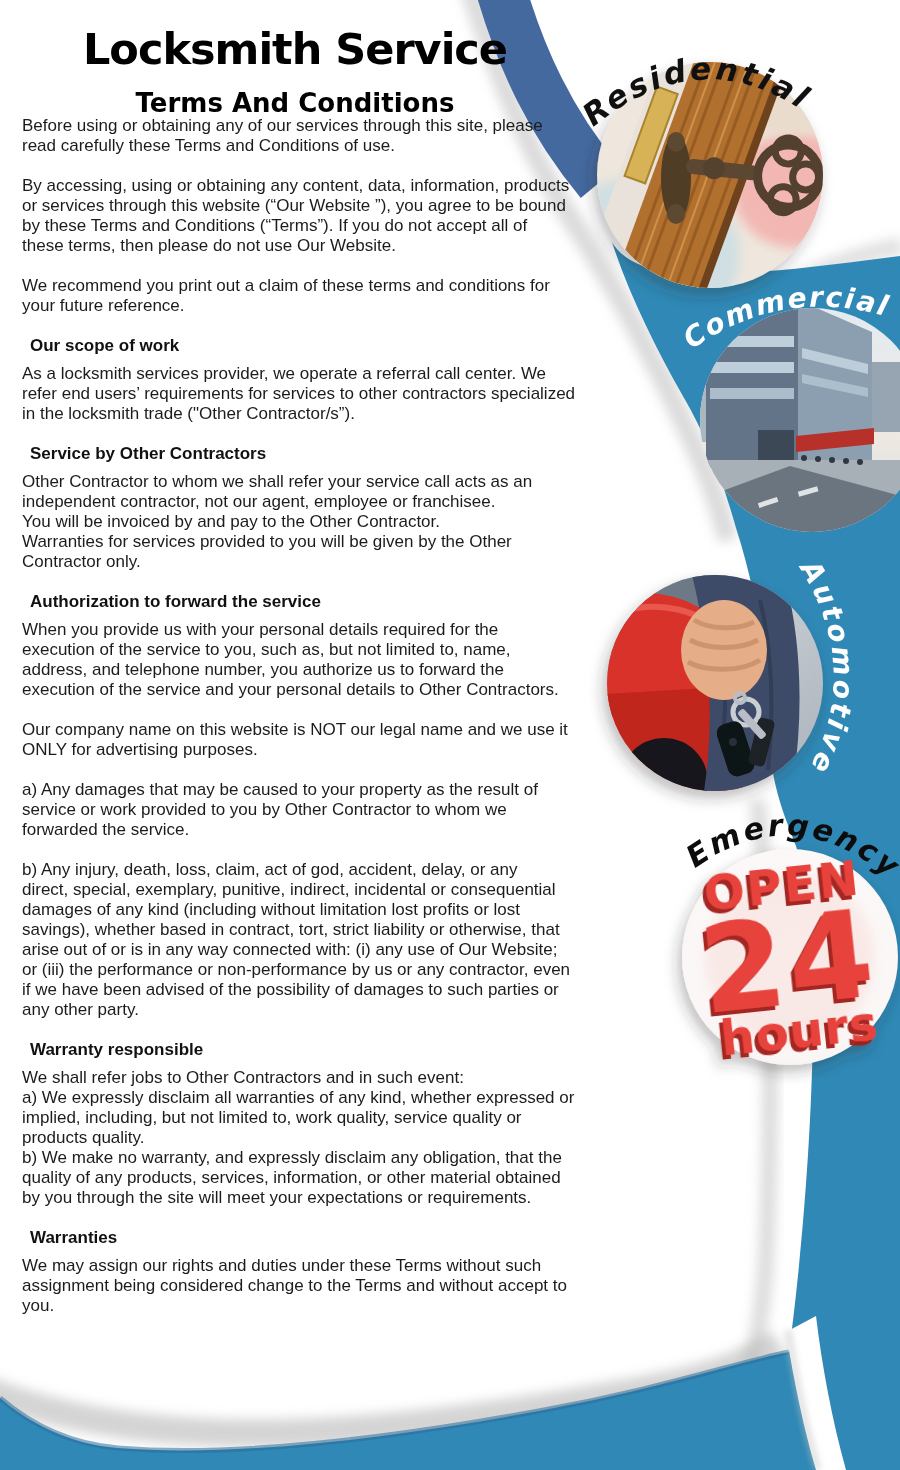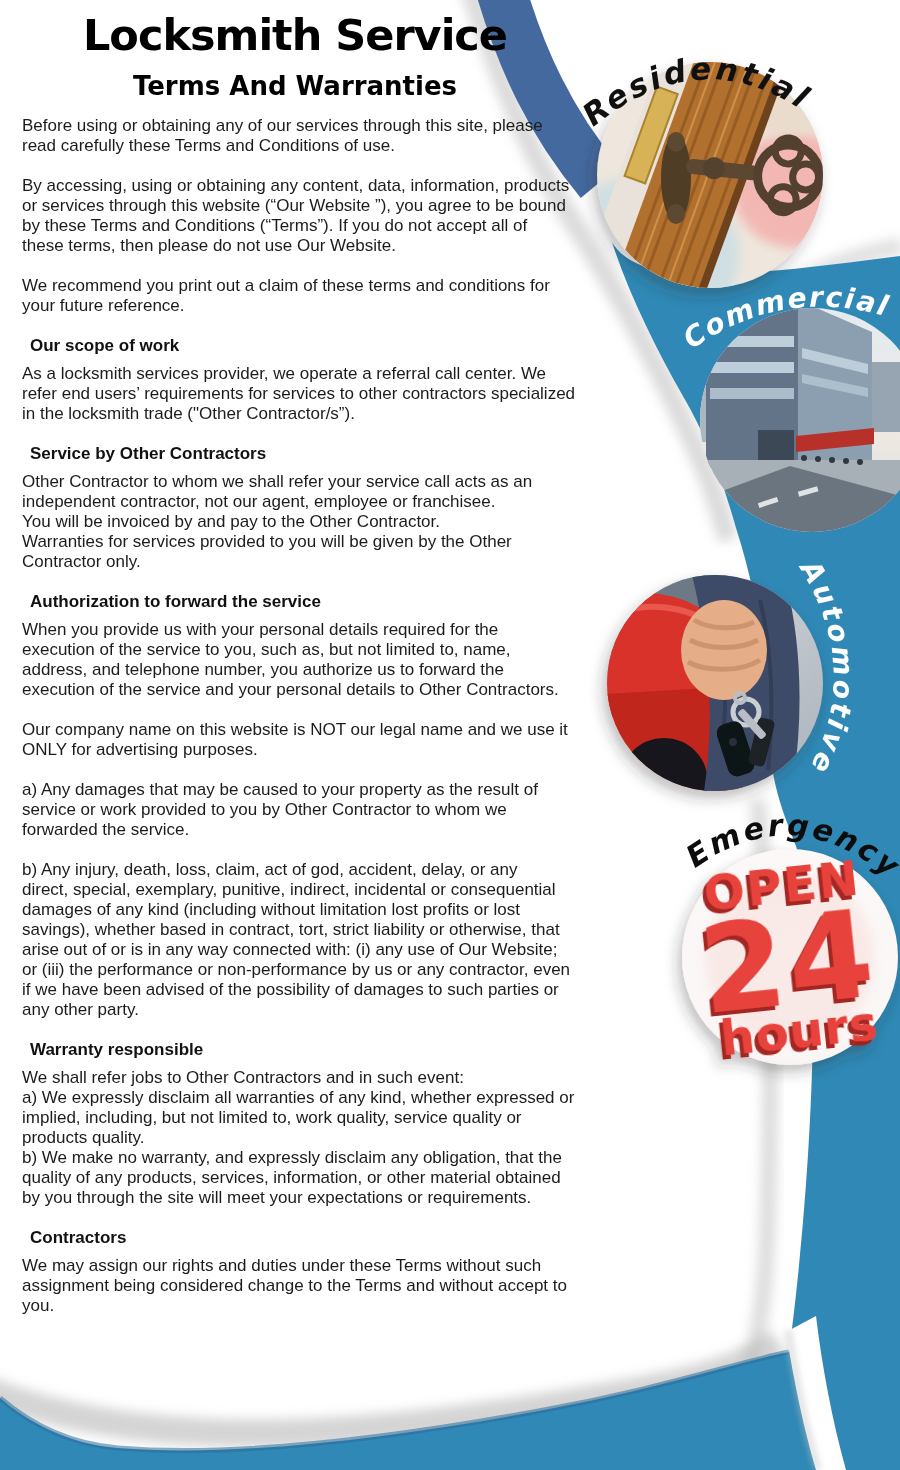--- a/index.html
+++ b/index.html
@@ -3,21 +3,21 @@
 <meta charset="utf-8">
 <style>
   html,body{margin:0;padding:0;}
   body{
     width:900px;height:1470px;position:relative;overflow:hidden;
     background:#ffffff;font-family:"Liberation Sans",sans-serif;color:#1a1a1a;
   }
   .deco{position:absolute;left:0;top:0;width:900px;height:1470px;z-index:0;}
   .header{position:absolute;left:0;top:10px;width:590px;text-align:center;z-index:2;}
   .header h1{
-    margin:0;font-family:"DejaVu Sans",sans-serif;font-weight:bold;
+    margin:14px;font-family:"DejaVu Sans",sans-serif;font-weight:bold;
     font-size:43px;letter-spacing:-1px;color:#000;
   }
   .header h2{
     margin:11px 0 0 0;font-family:"DejaVu Sans",sans-serif;font-weight:bold;
     font-size:26px;color:#000;
   }
   .content{position:absolute;left:22px;top:116px;width:578px;z-index:2;}
   .sec{margin:0 0 20px 0;}
   .sec h3{margin:8px;font-size:17px;line-height:20px;font-weight:bold;color:#111;}
   .sec p{margin:0;font-size:17px;line-height:20px;white-space:pre-line;color:#1c1c1c;}
@@ -186,21 +186,21 @@
   <text class="script" font-size="28" letter-spacing="3" fill="#ffffff">
     <textPath href="#arcA" startOffset="2">Automotive</textPath>
   </text>
   <text class="script" font-size="30" letter-spacing="3" fill="#0c0c0c">
     <textPath href="#arcE" startOffset="6">Emergency</textPath>
   </text>
 </svg>
 
 <div class="header">
   <h1>Locksmith Service</h1>
-  <h2>Terms And Warranties</h2>
+  <h2>Terms And Conditions</h2>
 </div>
 
 <div class="content">
   <div class="sec">
     <p>Before using or obtaining any of our services through this site, please
 read carefully these Terms and Conditions of use.</p>
   </div>
   <div class="sec">
     <p>By accessing, using or obtaining any content, data, information, products
 or services through this website (“Our Website ”), you agree to be bound
@@ -255,18 +255,18 @@
     <h3>Warranty responsible</h3>
     <p>We shall refer jobs to Other Contractors and in such event:
 a) We expressly disclaim all warranties of any kind, whether expressed or
 implied, including, but not limited to, work quality, service quality or
 products quality.
 b) We make no warranty, and expressly disclaim any obligation, that the
 quality of any products, services, information, or other material obtained
 by you through the site will meet your expectations or requirements.</p>
   </div>
   <div class="sec">
-    <h3>Contractors</h3>
+    <h3>Warranties</h3>
     <p>We may assign our rights and duties under these Terms without such
 assignment being considered change to the Terms and without accept to
 you.</p>
   </div>
 </div>
 
 </body></html>

